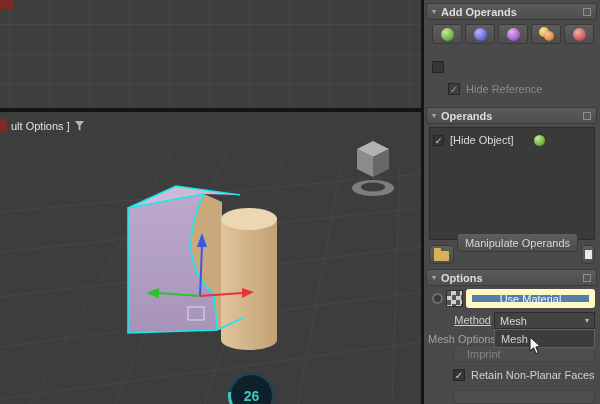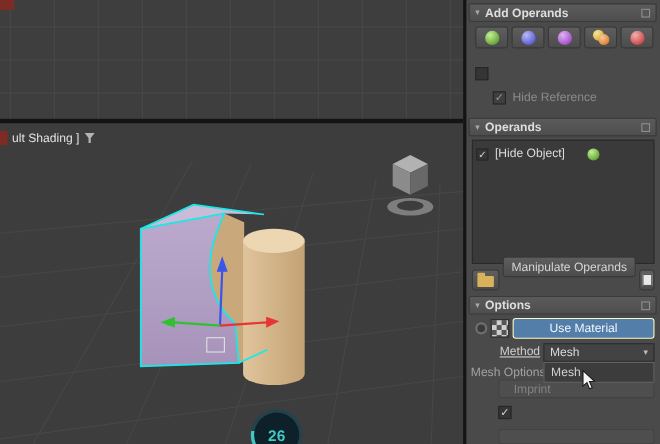--- a/index.html
+++ b/index.html
@@ -30,21 +30,21 @@
   .panel { position:absolute; left:421px; top:0; width:179px; height:404px; background:#4a4a4a; border-left:3px solid #141414; }
   .roll { position:absolute; left:2px; width:171px; height:17px; background:linear-gradient(#5b5b5b,#4e4e4e);
     border:1px solid #3a3a3a; border-radius:2px; color:#dedede; font-weight:bold;
     display:flex; align-items:center; padding:0 5px; }
   .roll .tri { font-size:8px; margin-right:5px; color:#a8a8a8; font-weight:normal; }
   .roll .pin { margin-left:auto; width:8px; height:8px; border:1px solid #8e8e8e; background:#565656; }
 
   .btn { position:absolute; background:linear-gradient(#5e5e5e,#4c4c4c); border:1px solid #393939; border-radius:3px;
     color:#d6d6d6; display:flex; align-items:center; justify-content:center; font-size:11px; }
   .btn.disabled { background:#4e4e4e; color:#838383; border-color:#424242; }
-  .btn.blue { background:#537ea9; border:1px solid #fef9c3; color:#f0f6fc; }
+  .btn.blue { background:#537ea9; border:6px solid #fef9c3; color:#f0f6fc; }
   .btn.left-text { justify-content:flex-start; padding-left:13px; }
 
   .sph { width:13px; height:13px; border-radius:50%; }
   .sph.sm { width:11px; height:11px; }
   .sph.green  { background:radial-gradient(circle at 35% 30%, #c4ef9a, #6fae3e 65%, #4d7f28); }
   .sph.blue   { background:radial-gradient(circle at 35% 30%, #b9b9f5, #6767d8 65%, #4747a8); }
   .sph.purple { background:radial-gradient(circle at 35% 30%, #e0b2f2, #a85cd0 65%, #7c3aa0); }
   .sph.red    { background:radial-gradient(circle at 35% 30%, #f2b0b0, #d05454 65%, #a03838); }
   .sph.yellow { background:radial-gradient(circle at 35% 30%, #f5e3a0, #e0b63c 65%, #b08a22); }
   .sph.orange { background:radial-gradient(circle at 35% 30%, #f5c9a0, #e08a3c 65%, #b06322); }
@@ -88,21 +88,21 @@
 
 <div class="screen">
 
   <div class="vp-top">
     <div class="red-chip chip-tl"></div>
   </div>
 
   <div class="vp-main">
     <div class="vp-label">
       <span class="chip"></span>
-      <span class="txt">ult Shading ]</span>
+      <span class="txt">ult Options ]</span>
       <svg width="11" height="11">
         <path d="M1,1 L10,1 L6.5,5.5 L6.5,10 L4.5,10 L4.5,5.5 Z" fill="#b5b5b5"></path>
       </svg>
     </div>
 
     <svg class="scene" viewBox="0 0 421 288">
       <defs>
         <linearGradient id="boxGrad" x1="0" y1="0" x2="0" y2="1">
           <stop offset="0" stop-color="#bcaacd"></stop>
             <stop offset="1" stop-color="#a793ba"></stop>
@@ -241,20 +241,21 @@
 
     <span class="lbl dim2" style="left:4px; top:333px;">Mesh Options</span>
 
     <div class="btn disabled left-text" style="left:29px; top:345px; width:142px; height:17px; z-index:1;">Imprint</div>
 
     <div class="ddl">
       <div class="item">Mesh</div>
     </div>
 
     <span class="cb" style="left:29px; top:369px;">✓</span>
+    <span class="lbl" style="left:47px; top:369px;">Retain Non-Planar Faces</span>
 
     <div class="btn disabled" style="left:29px; top:390px; width:142px; height:14px;"></div>
   </div>
 
   <svg class="cursor" width="14" height="20">
     <path d="M1,1 L1,15 L4.6,11.8 L7,17.5 L9.3,16.4 L6.9,10.9 L11.5,10.7 Z" fill="#f5f5f5" stroke="#1a1a1a" stroke-width="1"></path>
   </svg>
 
 </div>
 

